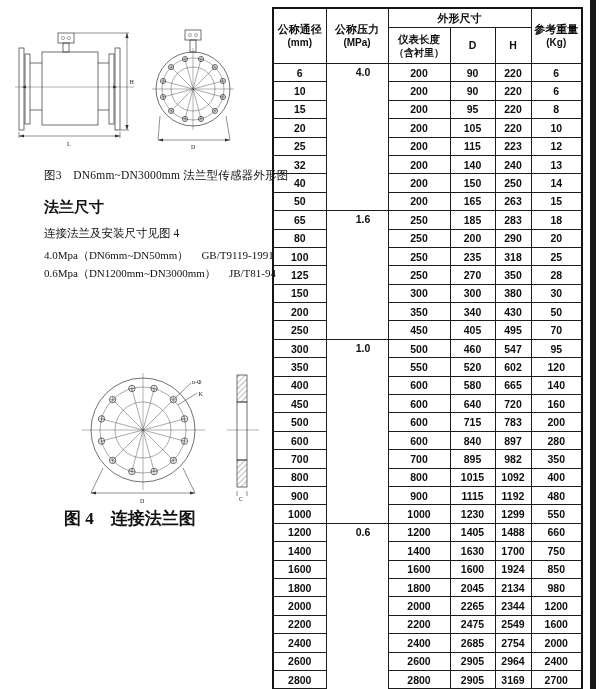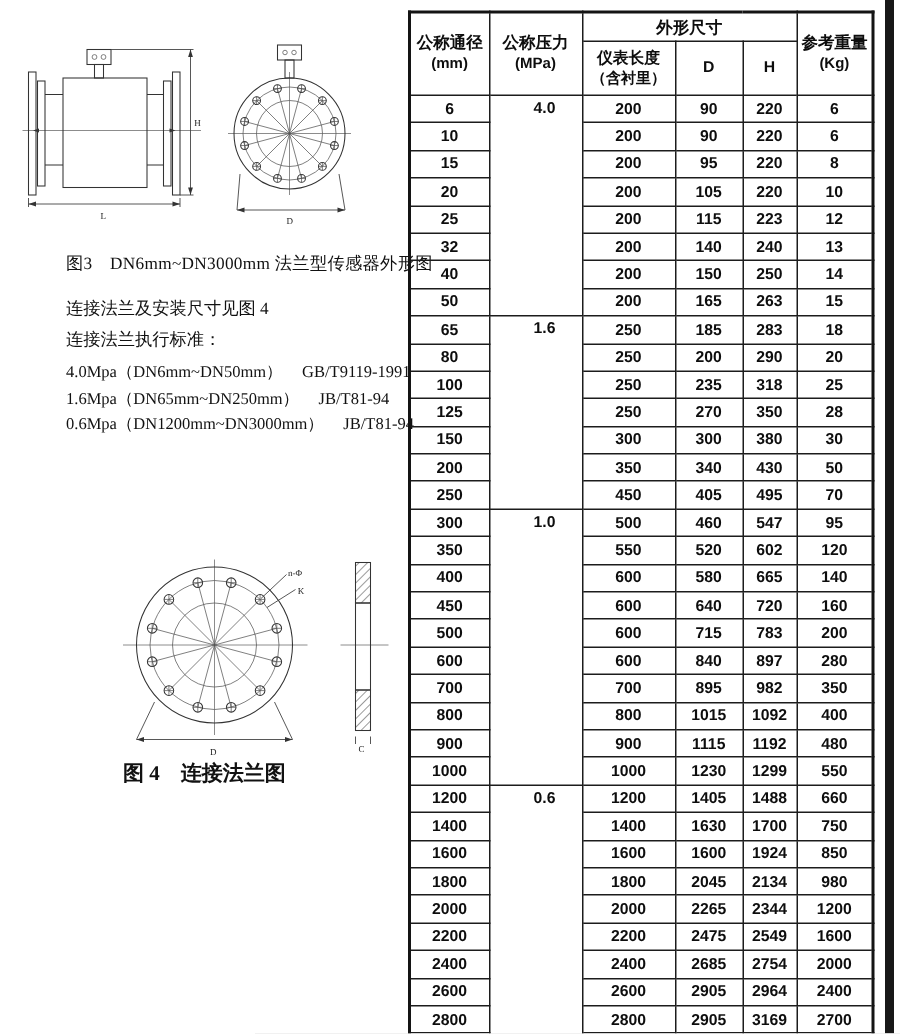--- a/index.html
+++ b/index.html
@@ -15,22 +15,22 @@
     position:absolute;left:44px;top:168px;width:225px;
     font-size:11.5px;letter-spacing:0.2px;white-space:nowrap;
   }
   .flange-text{position:absolute;left:44px;top:198px;width:228px;}
   .flange-heading{font-size:15px;font-weight:bold;margin:0 0 9px 0;}
   .flange-line{font-size:11.5px;margin:0 0 6px 0;}
   .std-line{font-size:11px;line-height:17.5px;white-space:nowrap;}
   .std-code{margin-left:13px;}
   .fig4-svg{position:absolute;left:70px;top:363px;}
   .fig4-caption{
-    position:absolute;left:82px;top:507px;width:140px;
-    font-size:14px;font-weight:bold;white-space:nowrap;
+    position:absolute;left:64px;top:507px;width:140px;
+    font-size:17px;font-weight:bold;white-space:nowrap;
   }
   
   .ln{stroke:#333;stroke-width:0.7;fill:none;}
   .thin{stroke:#555;stroke-width:0.5;fill:none;}
   .cl{stroke:#666;stroke-width:0.5;fill:none;}
   .dim{stroke:#444;stroke-width:0.6;fill:none;}
   .dimtxt{font-family:"Liberation Serif",serif;font-size:6px;fill:#222;}
   .arrow{fill:#333;stroke:none;}
   
   .dim-table{
@@ -169,27 +169,24 @@
         <polygon class="arrow" points="150,122 155,120.4 155,123.6"></polygon>
         <polygon class="arrow" points="222,122 217,120.4 217,123.6"></polygon>
         <text class="dimtxt" x="183" y="131">D</text>
       </g>
     </g>
   </svg>
 
   <div class="fig3-caption">图3　DN6mm~DN3000mm 法兰型传感器外形图</div>
 
   <div class="flange-text">
+    <h2 class="flange-heading">法兰尺寸</h2>
     <p class="flange-line">连接法兰及安装尺寸见图 4</p>
-    <p class="flange-line">连接法兰执行标准：</p>
     <div class="std-line">
       <span>4.0Mpa（DN6mm~DN50mm）</span><span class="std-code">GB/T9119-1991</span>
-    </div>
-    <div class="std-line">
-      <span>1.6Mpa（DN65mm~DN250mm）</span><span class="std-code">JB/T81-94</span>
     </div>
     <div class="std-line">
       <span>0.6Mpa（DN1200mm~DN3000mm）</span><span class="std-code">JB/T81-94</span>
     </div>
   </div>
 
   <svg class="fig4-svg" width="195" height="142" viewBox="0 0 195 142">
     <defs>
       <pattern id="hatch" width="4" height="4" patternUnits="userSpaceOnUse" patternTransform="rotate(45)">
         <line x1="0" y1="0" x2="0" y2="4" stroke="#555" stroke-width="0.8"></line>

